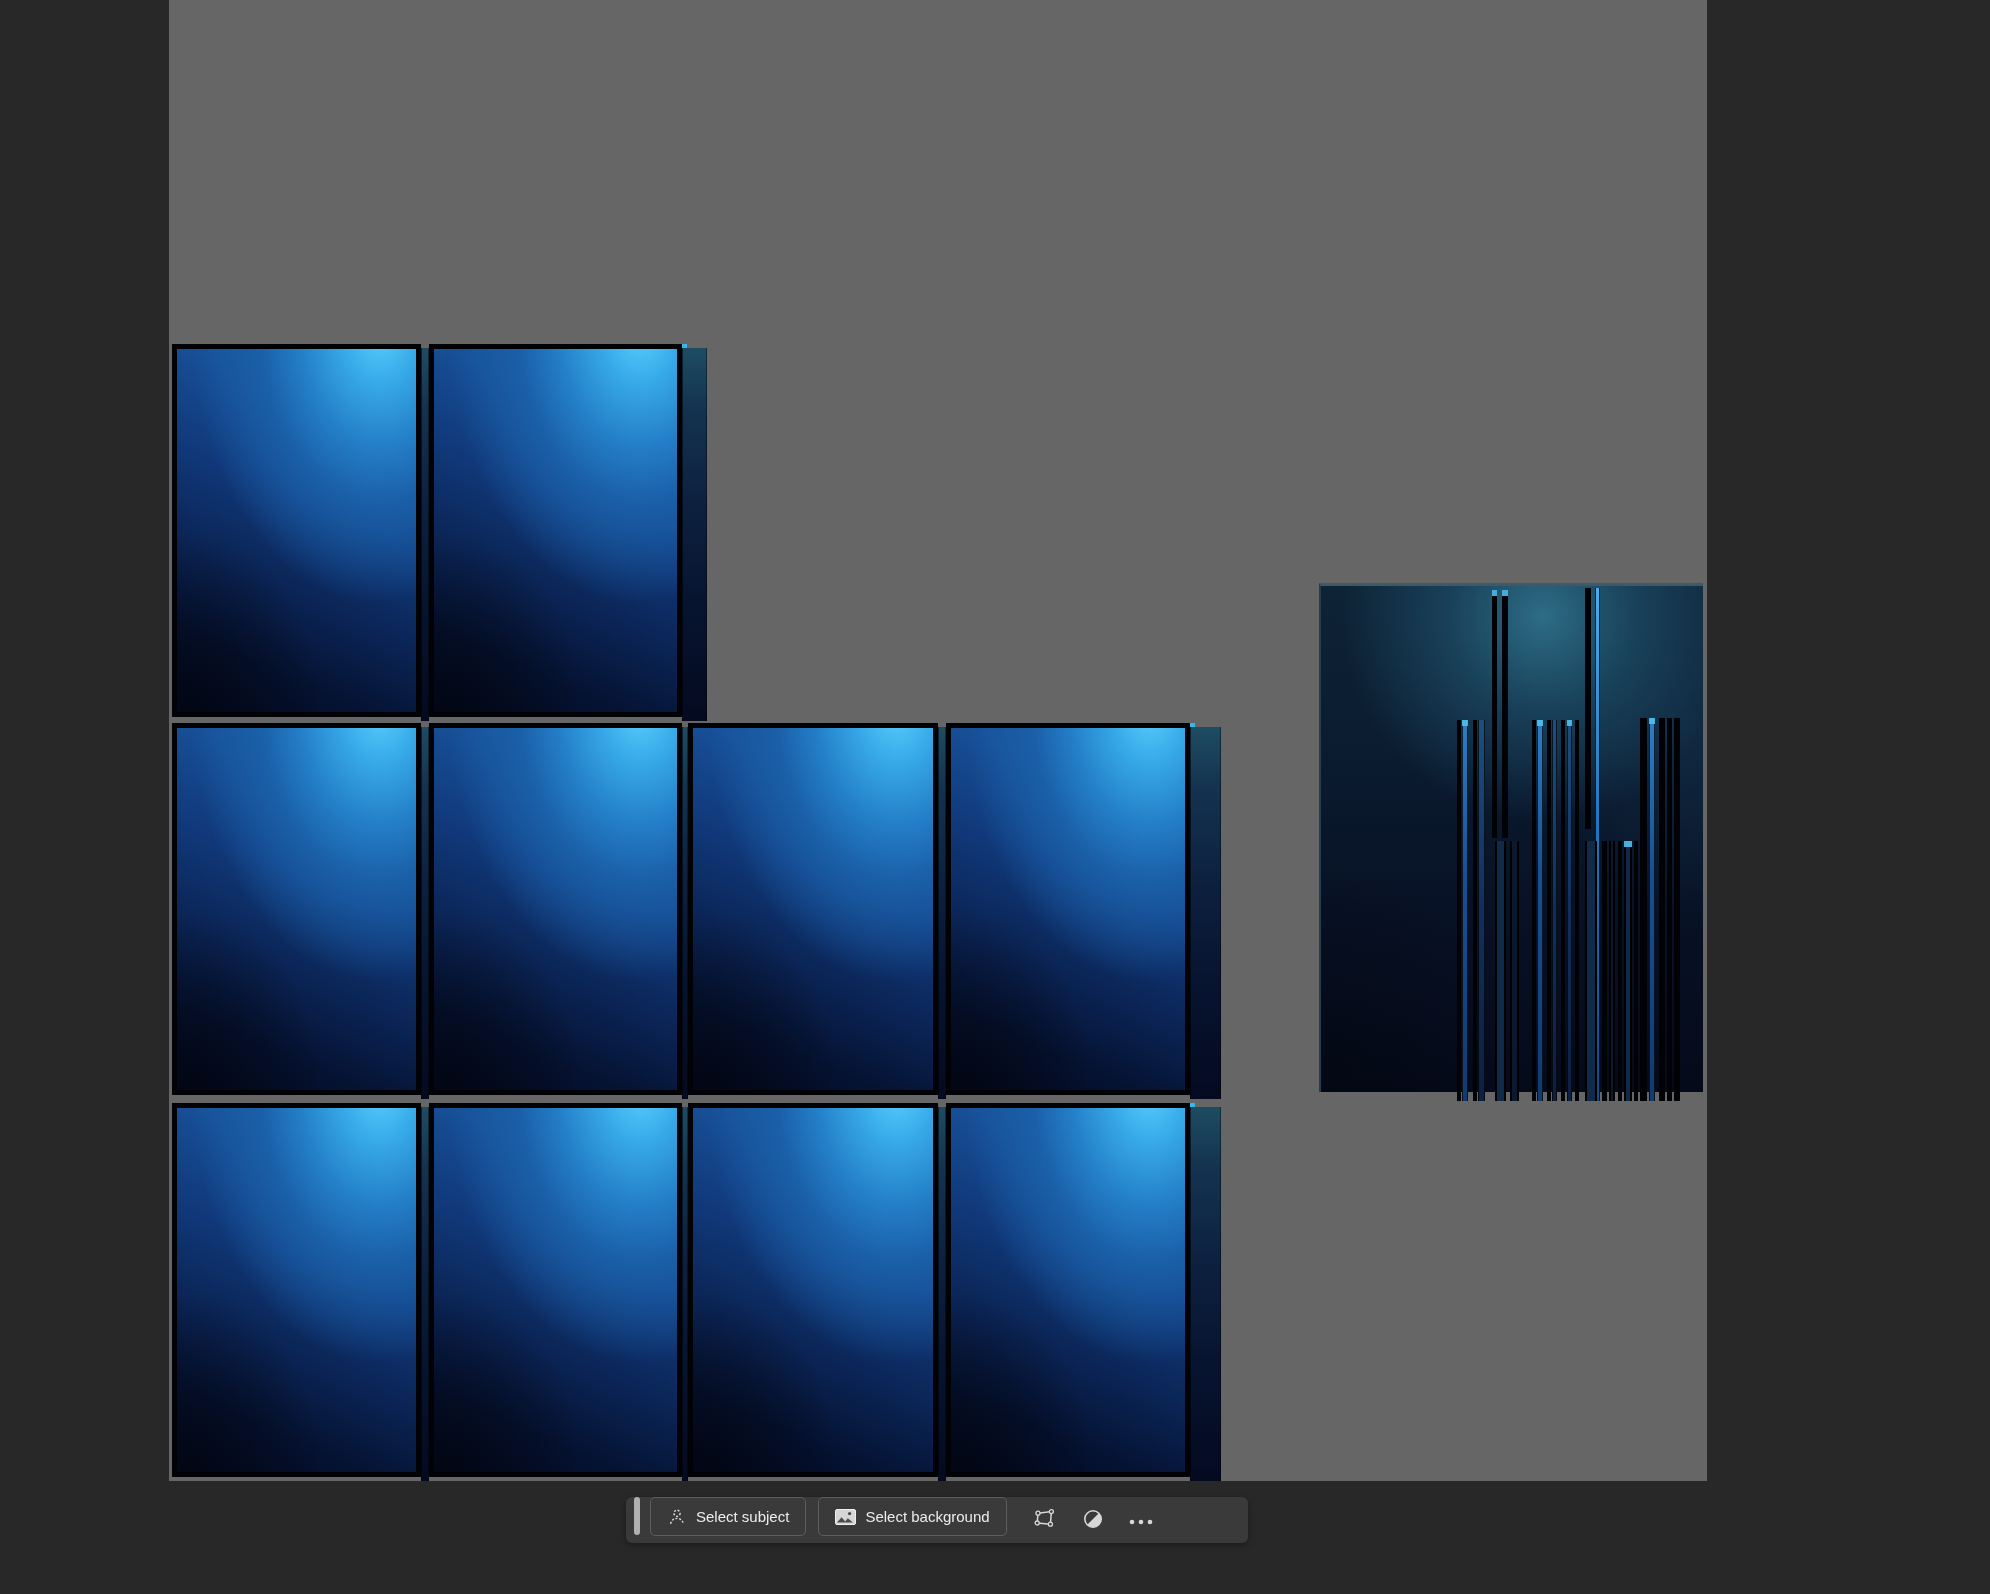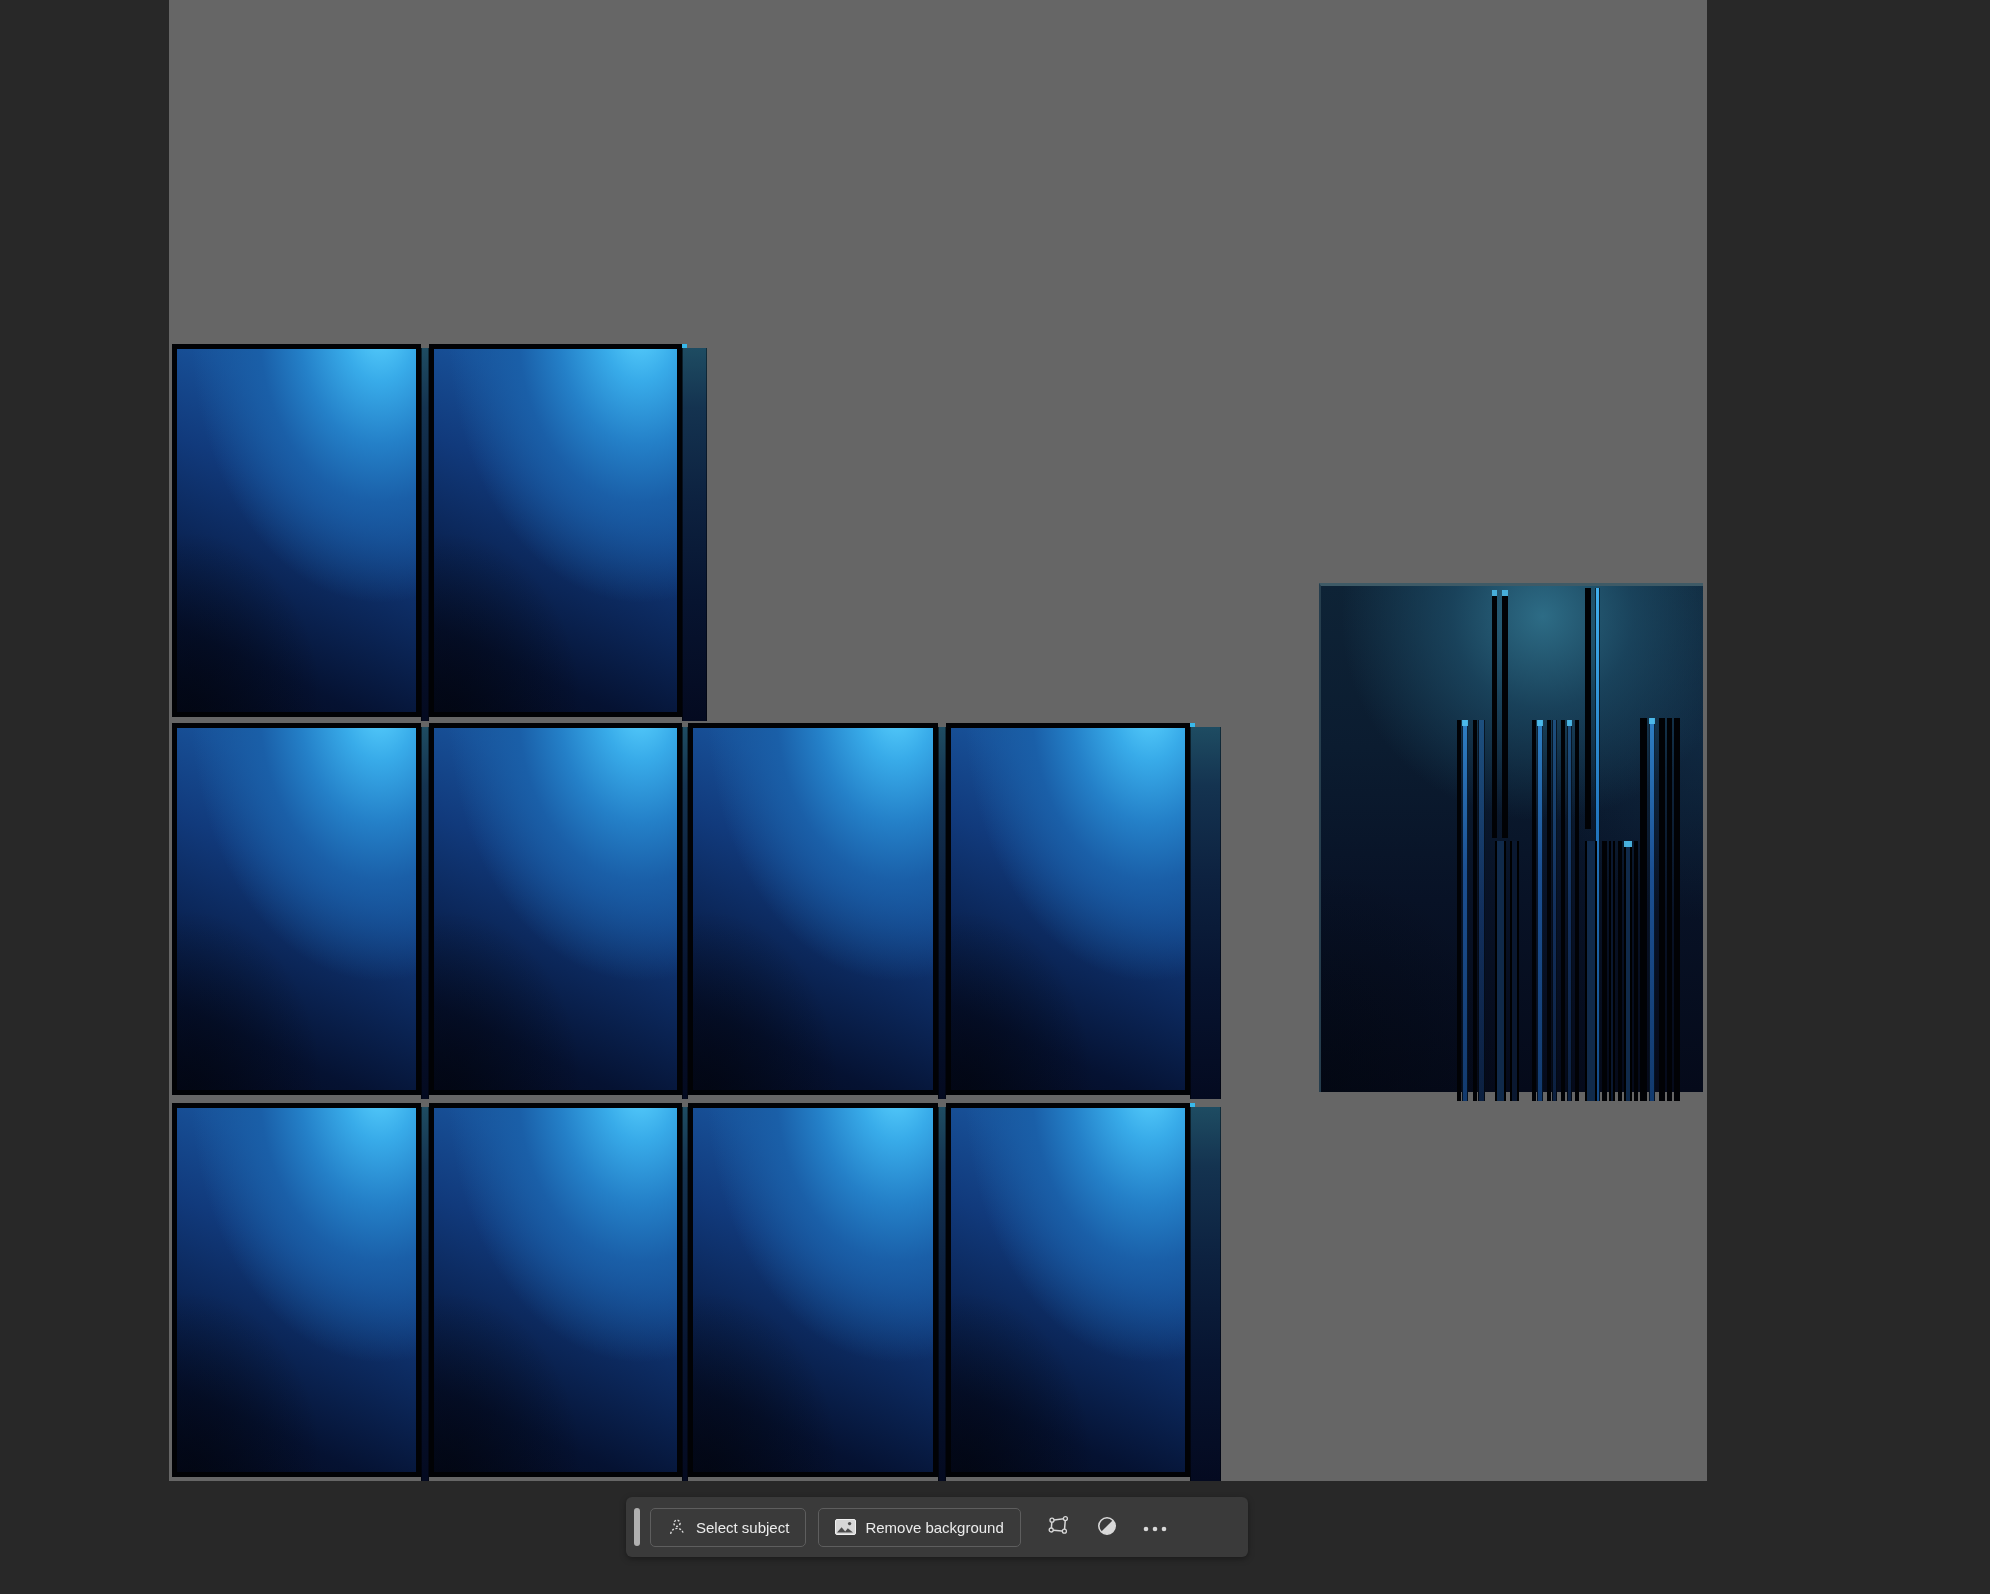--- a/index.html
+++ b/index.html
@@ -52,24 +52,24 @@
   .bar .cap{position:absolute;top:0;left:0;right:0;height:6px;background:#4fc0f0;opacity:.9;display:block;}
   .bar-black{background:#010205;}
   .bar-blue{background:linear-gradient(180deg,#2e7fc4 0%,#1b4f92 40%,#123a6e 100%);box-shadow:inset 1px 0 0 rgba(0,0,0,.7),inset -1px 0 0 rgba(0,0,0,.7);}
   .bar-dimblue{background:linear-gradient(180deg,#1d4f7e 0%,#122f5c 50%,#0c2040 100%);box-shadow:inset 1px 0 0 rgba(0,0,0,.7),inset -1px 0 0 rgba(0,0,0,.7);}
   .bar-brightblue{background:linear-gradient(180deg,#41b0ee 0%,#2277c0 45%,#134a88 100%);box-shadow:inset 1px 0 0 rgba(0,0,0,.8),inset -1px 0 0 rgba(0,0,0,.8);}
   .bar-navy{background:#102a4a;box-shadow:inset 2px 0 0 #000, inset -2px 0 0 #000;}
   .bar-navy2{background:#0a1830;box-shadow:inset 2px 0 0 #000, inset -2px 0 0 #000;}
 
   
   .taskbar{
-    position:absolute;left:626px;top:1497px;width:622px;height:60px;
+    position:absolute;left:626px;top:1497px;width:622px;height:46px;
     background:#3a3a3a;border-radius:6px;
     box-shadow:0 2px 6px rgba(0,0,0,.35);
-    display:flex;align-items:center;
+    display:flex;
     padding:0;box-sizing:border-box;
   }
   .handle{
     width:6px;height:38px;border-radius:3px;background:#b0b0b0;
     margin-left:8px;margin-right:10px;flex:0 0 auto;
   }
   .tb-btn{
     height:39px;border:1px solid #5e5e5e;border-radius:5px;
     background:#3a3a3a;color:#ececec;
     display:flex;align-items:center;gap:9px;
@@ -171,21 +171,21 @@
     </button>
 
     <button class="tb-btn">
       <span class="ic">
         <svg width="21" height="16" viewBox="0 0 21 16">
           <rect x="0.5" y="0.5" width="20" height="15" rx="1.5" fill="#d6d6d6" stroke="#efefef"></rect>
           <path d="M2 13.5l4.6-5.2 3.6 4.1 2.6-3.1 5.2 4.2z" fill="#4c4c4c"></path>
           <circle cx="14.6" cy="4.6" r="1.7" fill="#4c4c4c"></circle>
         </svg>
       </span>
-      <span>Remove background</span>
+      <span>Select background</span>
     </button>
 
     <div class="tb-icons">
       <button class="tb-iconbtn">
         <span>
           <svg width="23" height="21" viewBox="0 0 23 21">
             <path d="M5 5.2 L18.4 3.6 L17.4 16.2 L4.2 15 Z" fill="none" stroke="#d8d8d8" stroke-width="1.5"></path>
             <circle cx="5" cy="5.2" r="2" fill="#3a3a3a" stroke="#d8d8d8" stroke-width="1.3"></circle>
             <circle cx="18.4" cy="3.6" r="2" fill="#3a3a3a" stroke="#d8d8d8" stroke-width="1.3"></circle>
             <circle cx="17.4" cy="16.2" r="2" fill="#3a3a3a" stroke="#d8d8d8" stroke-width="1.3"></circle>

